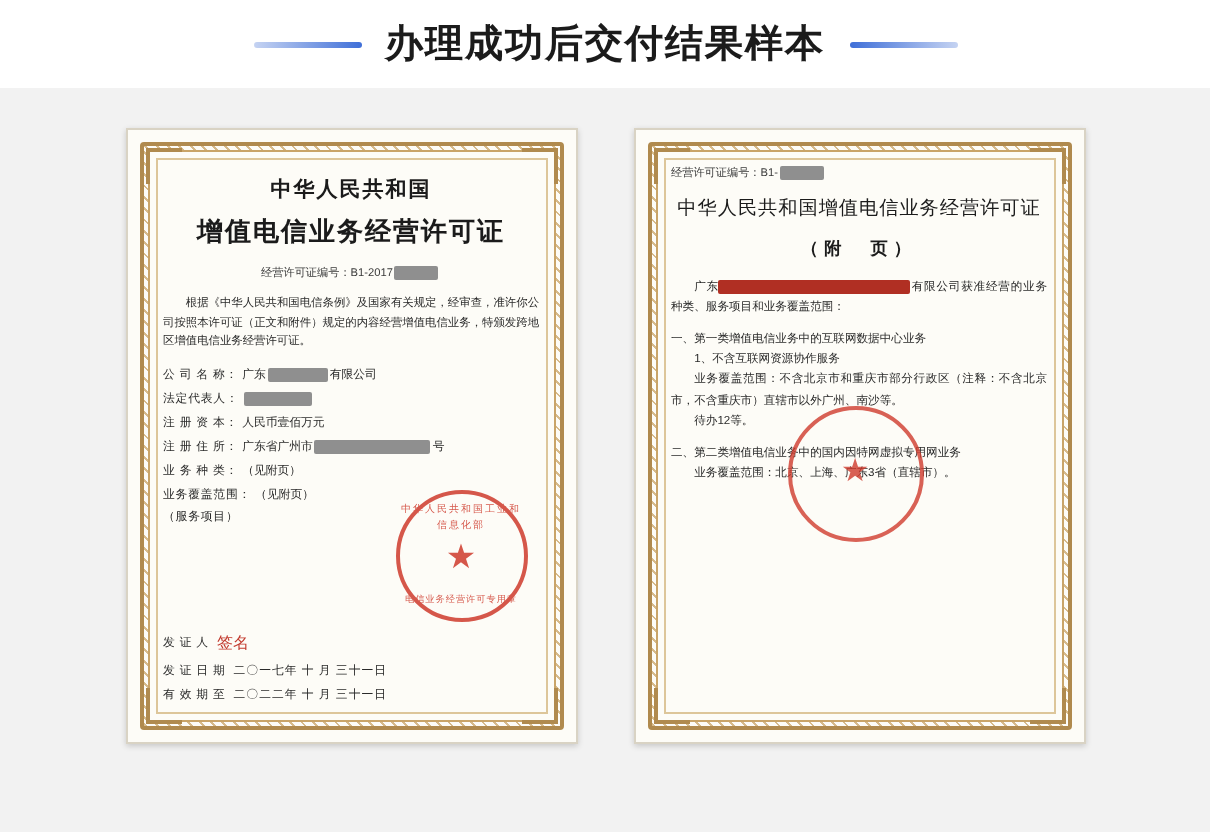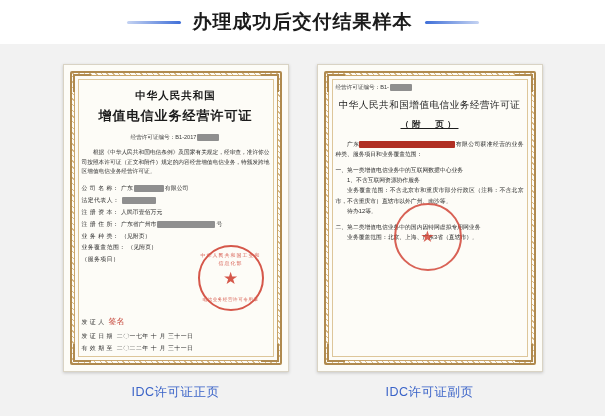--- a/index.html
+++ b/index.html
@@ -246,21 +246,20 @@
     letter-spacing: 0.5px;
     margin-top: 6px;
   }
   .cert-sub-r {
     text-align: center;
     font-weight: bold;
     font-size: 8.6px;
     color: #1b1b1b;
     letter-spacing: 3px;
     margin-top: 5px;
-    text-decoration: underline;
   }
   .r-body { margin-top: 8px; }
   .r-line {
     font-size: 5.8px;
     line-height: 1.75;
     text-align: justify;
   }
   .r-line.indent { text-indent: 2em; }
   .r-head { margin-top: 6px; }
   .redline {
@@ -374,21 +373,20 @@
                 <span class="k">发 证 日 期</span>
                 <span class="vd">二〇一七年 十 月 三十一日</span>
               </div>
               <div class="sig-row">
                 <span class="k">有 效 期 至</span>
                 <span class="vd">二〇二二年 十 月 三十一日</span>
               </div>
             </div>
           </div>
         </div>
-        <div class="caption">IDC许可证正页</div>
       </div>
 
       <div class="card">
         <div class="cert">
           <div class="frame-hatch"></div>
           <div class="frame-outer"></div>
           <div class="frame-mid"></div>
           <div class="frame-inner"></div>
           <div class="corner tl"></div>
           <div class="corner tr"></div>
@@ -415,18 +413,17 @@
 
               <div class="r-line r-head">二、第二类增值电信业务中的国内因特网虚拟专用网业务</div>
               <div class="r-line indent">业务覆盖范围：北京、上海、广东3省（直辖市）。</div>
             </div>
 
             <div class="seal-r">
               <div class="star2">★</div>
             </div>
           </div>
         </div>
-        <div class="caption">IDC许可证副页</div>
       </div>
 
     </div>
   </div>
 </div>
 
 </body></html>

